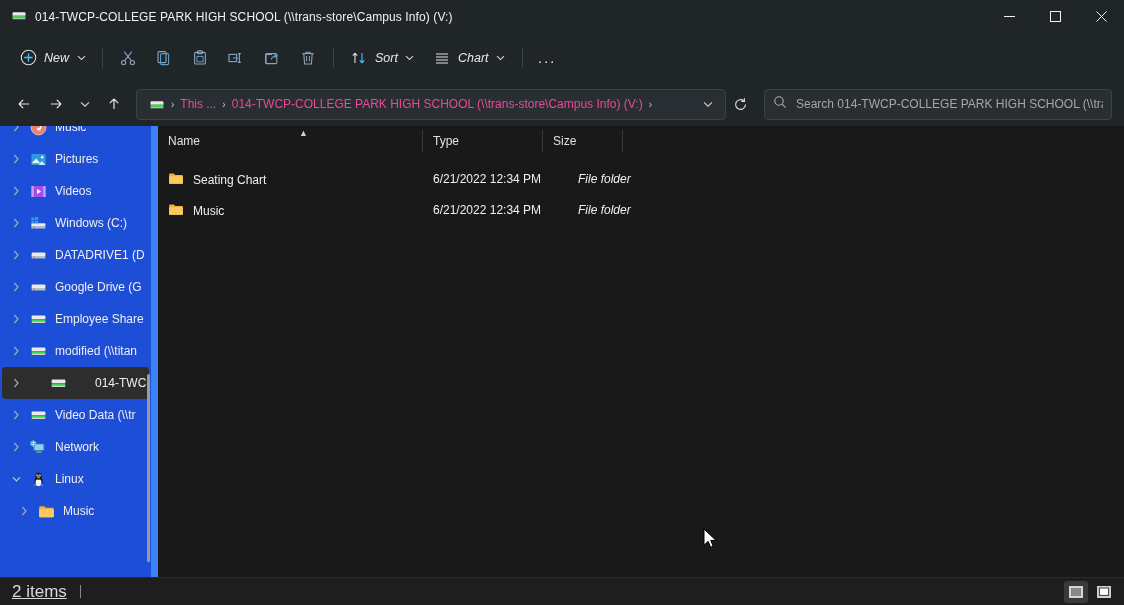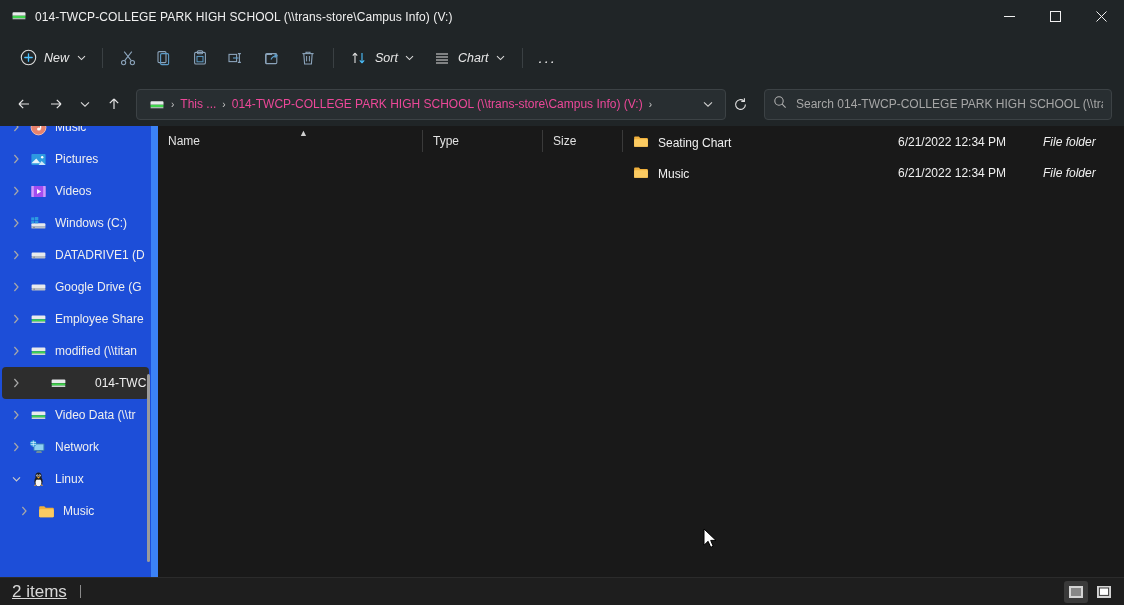--- a/index.html
+++ b/index.html
@@ -112,21 +112,21 @@
   .nav-twisty.indent { margin-left: 8px; }
   .nav-ico { width: 20px; flex: 0 0 20px; display: flex; align-items: center; justify-content: center; }
   .nav-ico svg { display: block; }
   .nav-label { color: #efefef; font-size: 12px; padding-left: 7px; white-space: nowrap; }
   .sb-thumb {
     position: absolute; width: 3px; left: 147px; top: 248px; height: 188px;
     background: #9b9b9b; border-radius: 2px;
   }
 
   
-  .filepane { flex: 1 1 auto; display: flex; flex-direction: row; min-width: 0; background: #191919; }
+  .filepane { flex: 1 1 auto; display: flex; flex-direction: column; min-width: 0; background: #191919; gap: 7px; }
   .colhead {
     height: 30px; flex: 0 0 30px; display: flex; align-items: flex-end;
     position: relative; color: #e2e2e2; font-size: 12px;
   }
   .col {
     height: 30px; display: flex; align-items: center;
     position: relative; padding-left: 10px; white-space: nowrap;
   }
   .col::after {
     content: ""; position: absolute; right: 0; top: 4px; bottom: 4px;

